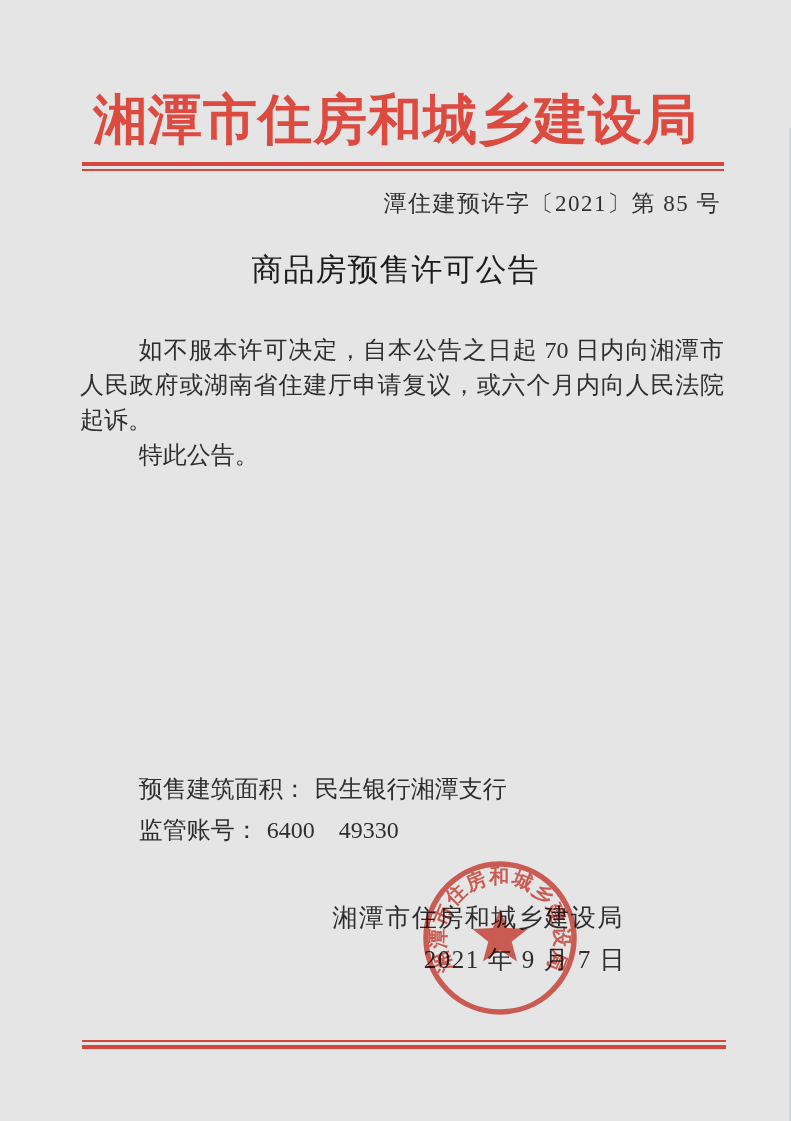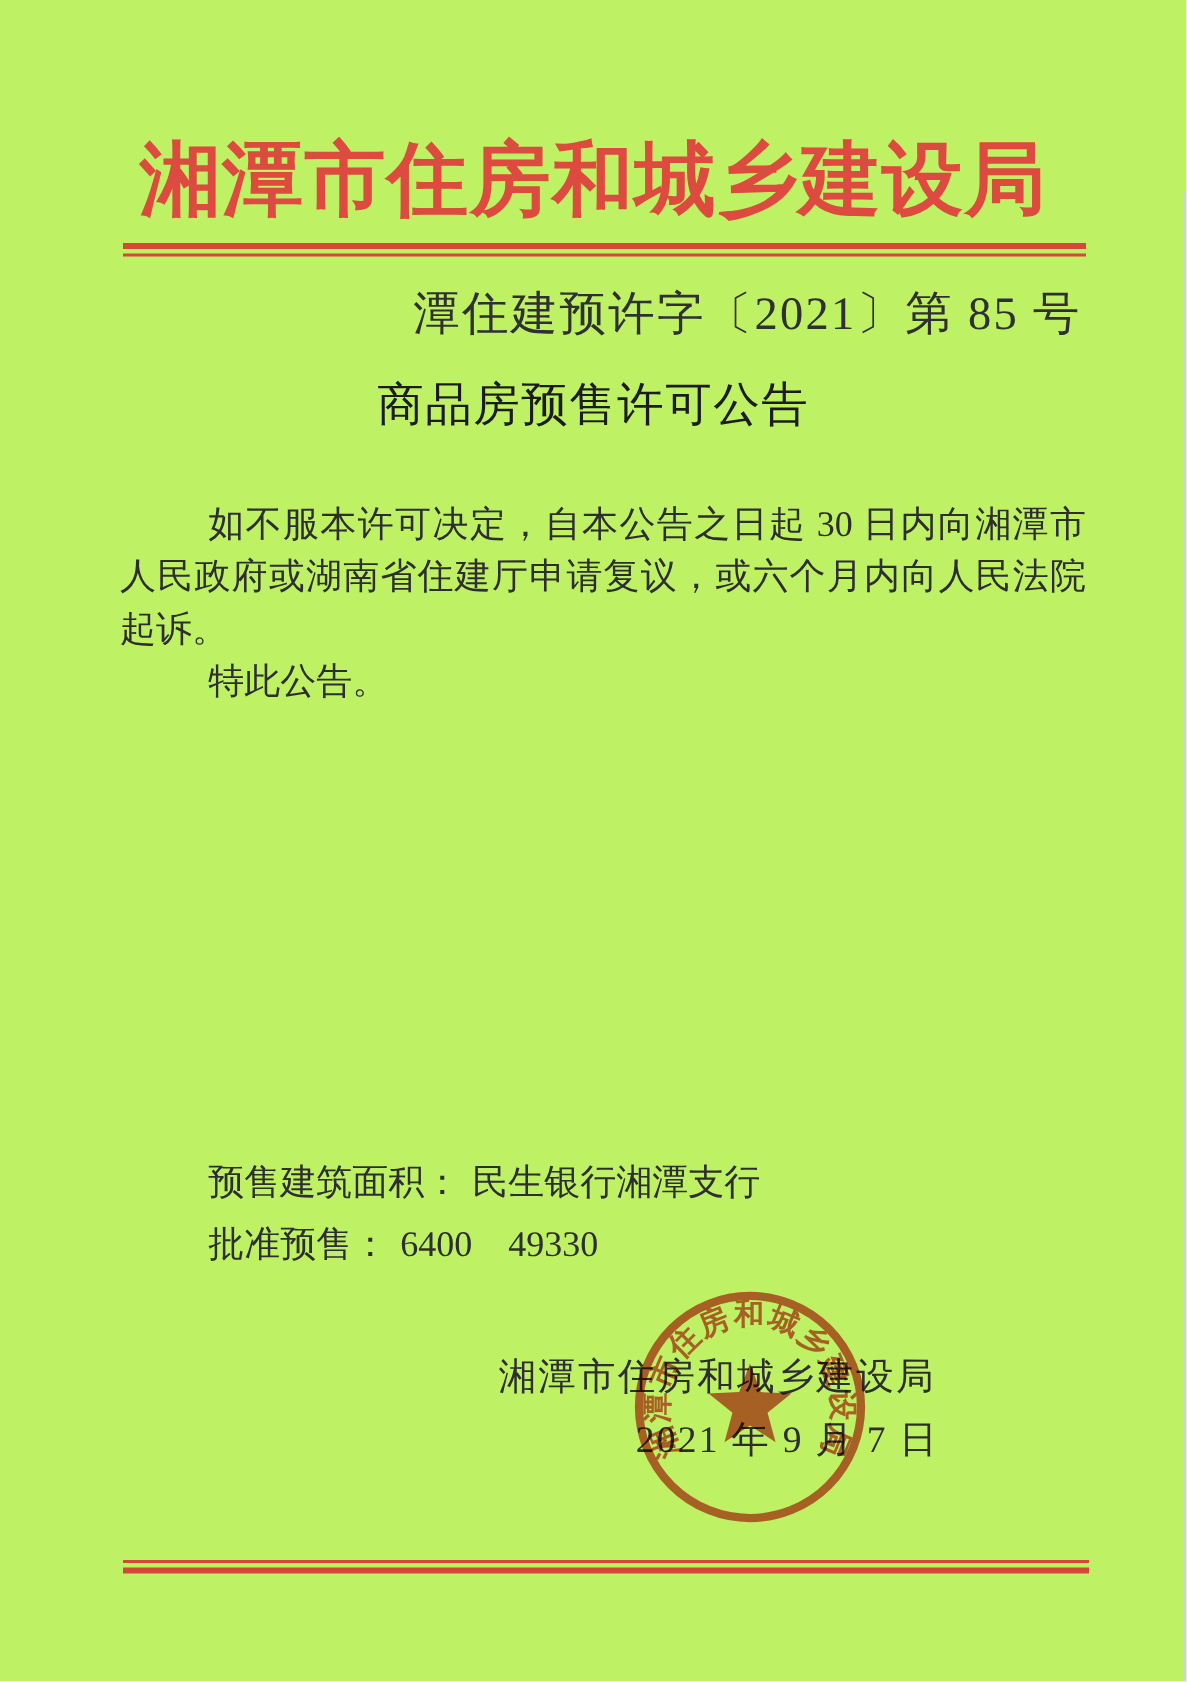--- a/index.html
+++ b/index.html
@@ -1,21 +1,21 @@
 <!DOCTYPE html>
 <html><head>
 <meta charset="utf-8">
 <style>
   * { margin: 0; padding: 0; box-sizing: border-box; }
   html, body { background: #ffffff; }
   .page {
     position: relative;
     width: 791px;
     height: 1121px;
-    background: #bef264;
+    background: #e5e5e5;
     font-family: "Liberation Serif", "DejaVu Serif", serif;
     color: #2b2b2b;
     overflow: hidden;
   }
   .letterhead {
     position: absolute;
     top: 84px; left: 0; right: 0;
     text-align: center;
     font-size: 54px;
     font-weight: bold;
@@ -25,21 +25,21 @@
   }
   .rule-top {
     position: absolute;
     top: 162px; left: 82px; width: 642px; height: 9px;
     border-top: 4px solid #d7463c;
     border-bottom: 2px solid #d7463c;
   }
   .doc-number {
     position: absolute;
     top: 188px; right: 70px;
-    font-size: 31px;
+    font-size: 23px;
     letter-spacing: 1.5px;
     color: #303030;
     white-space: nowrap;
     text-align: right;
   }
   .doc-title {
     position: absolute;
     top: 249px; left: 0; right: 0;
     text-align: center;
     font-size: 31px;
@@ -108,27 +108,27 @@
 
   <h1 class="letterhead">湘潭市住房和城乡建设局</h1>
 
   <div class="rule-top"></div>
 
   <div class="doc-number">潭住建预许字〔2021〕第 85 号</div>
 
   <h2 class="doc-title">商品房预售许可公告</h2>
 
   <div class="body-text">
-    <p>如不服本许可决定，自本公告之日起 30 日内向湘潭市人民政府或湖南省住建厅申请复议，或六个月内向人民法院起诉。</p>
+    <p>如不服本许可决定，自本公告之日起 70 日内向湘潭市人民政府或湖南省住建厅申请复议，或六个月内向人民法院起诉。</p>
     <p>特此公告。</p>
   </div>
 
   <div class="escrow">
     <div class="escrow-line"><span>预售建筑面积：</span><span class="value">民生银行湘潭支行</span></div>
-    <div class="escrow-line"><span>批准预售：</span><span class="value">6400　49330</span></div>
+    <div class="escrow-line"><span>监管账号：</span><span class="value">6400　49330</span></div>
   </div>
 
   <div class="signature">
     <div class="issuer">湘潭市住房和城乡建设局</div>
     <div class="date">2021 年 9 月 7 日</div>
   </div>
 
   <svg class="seal" viewBox="0 0 160 160" xmlns="http://www.w3.org/2000/svg">
     <circle cx="80" cy="80" r="74" fill="none" stroke="#dd5045" stroke-width="5.5"></circle>
     <path id="sealArc" d="M 34.95 111.55 A 55 55 0 1 1 125.05 111.55" fill="none"></path>

